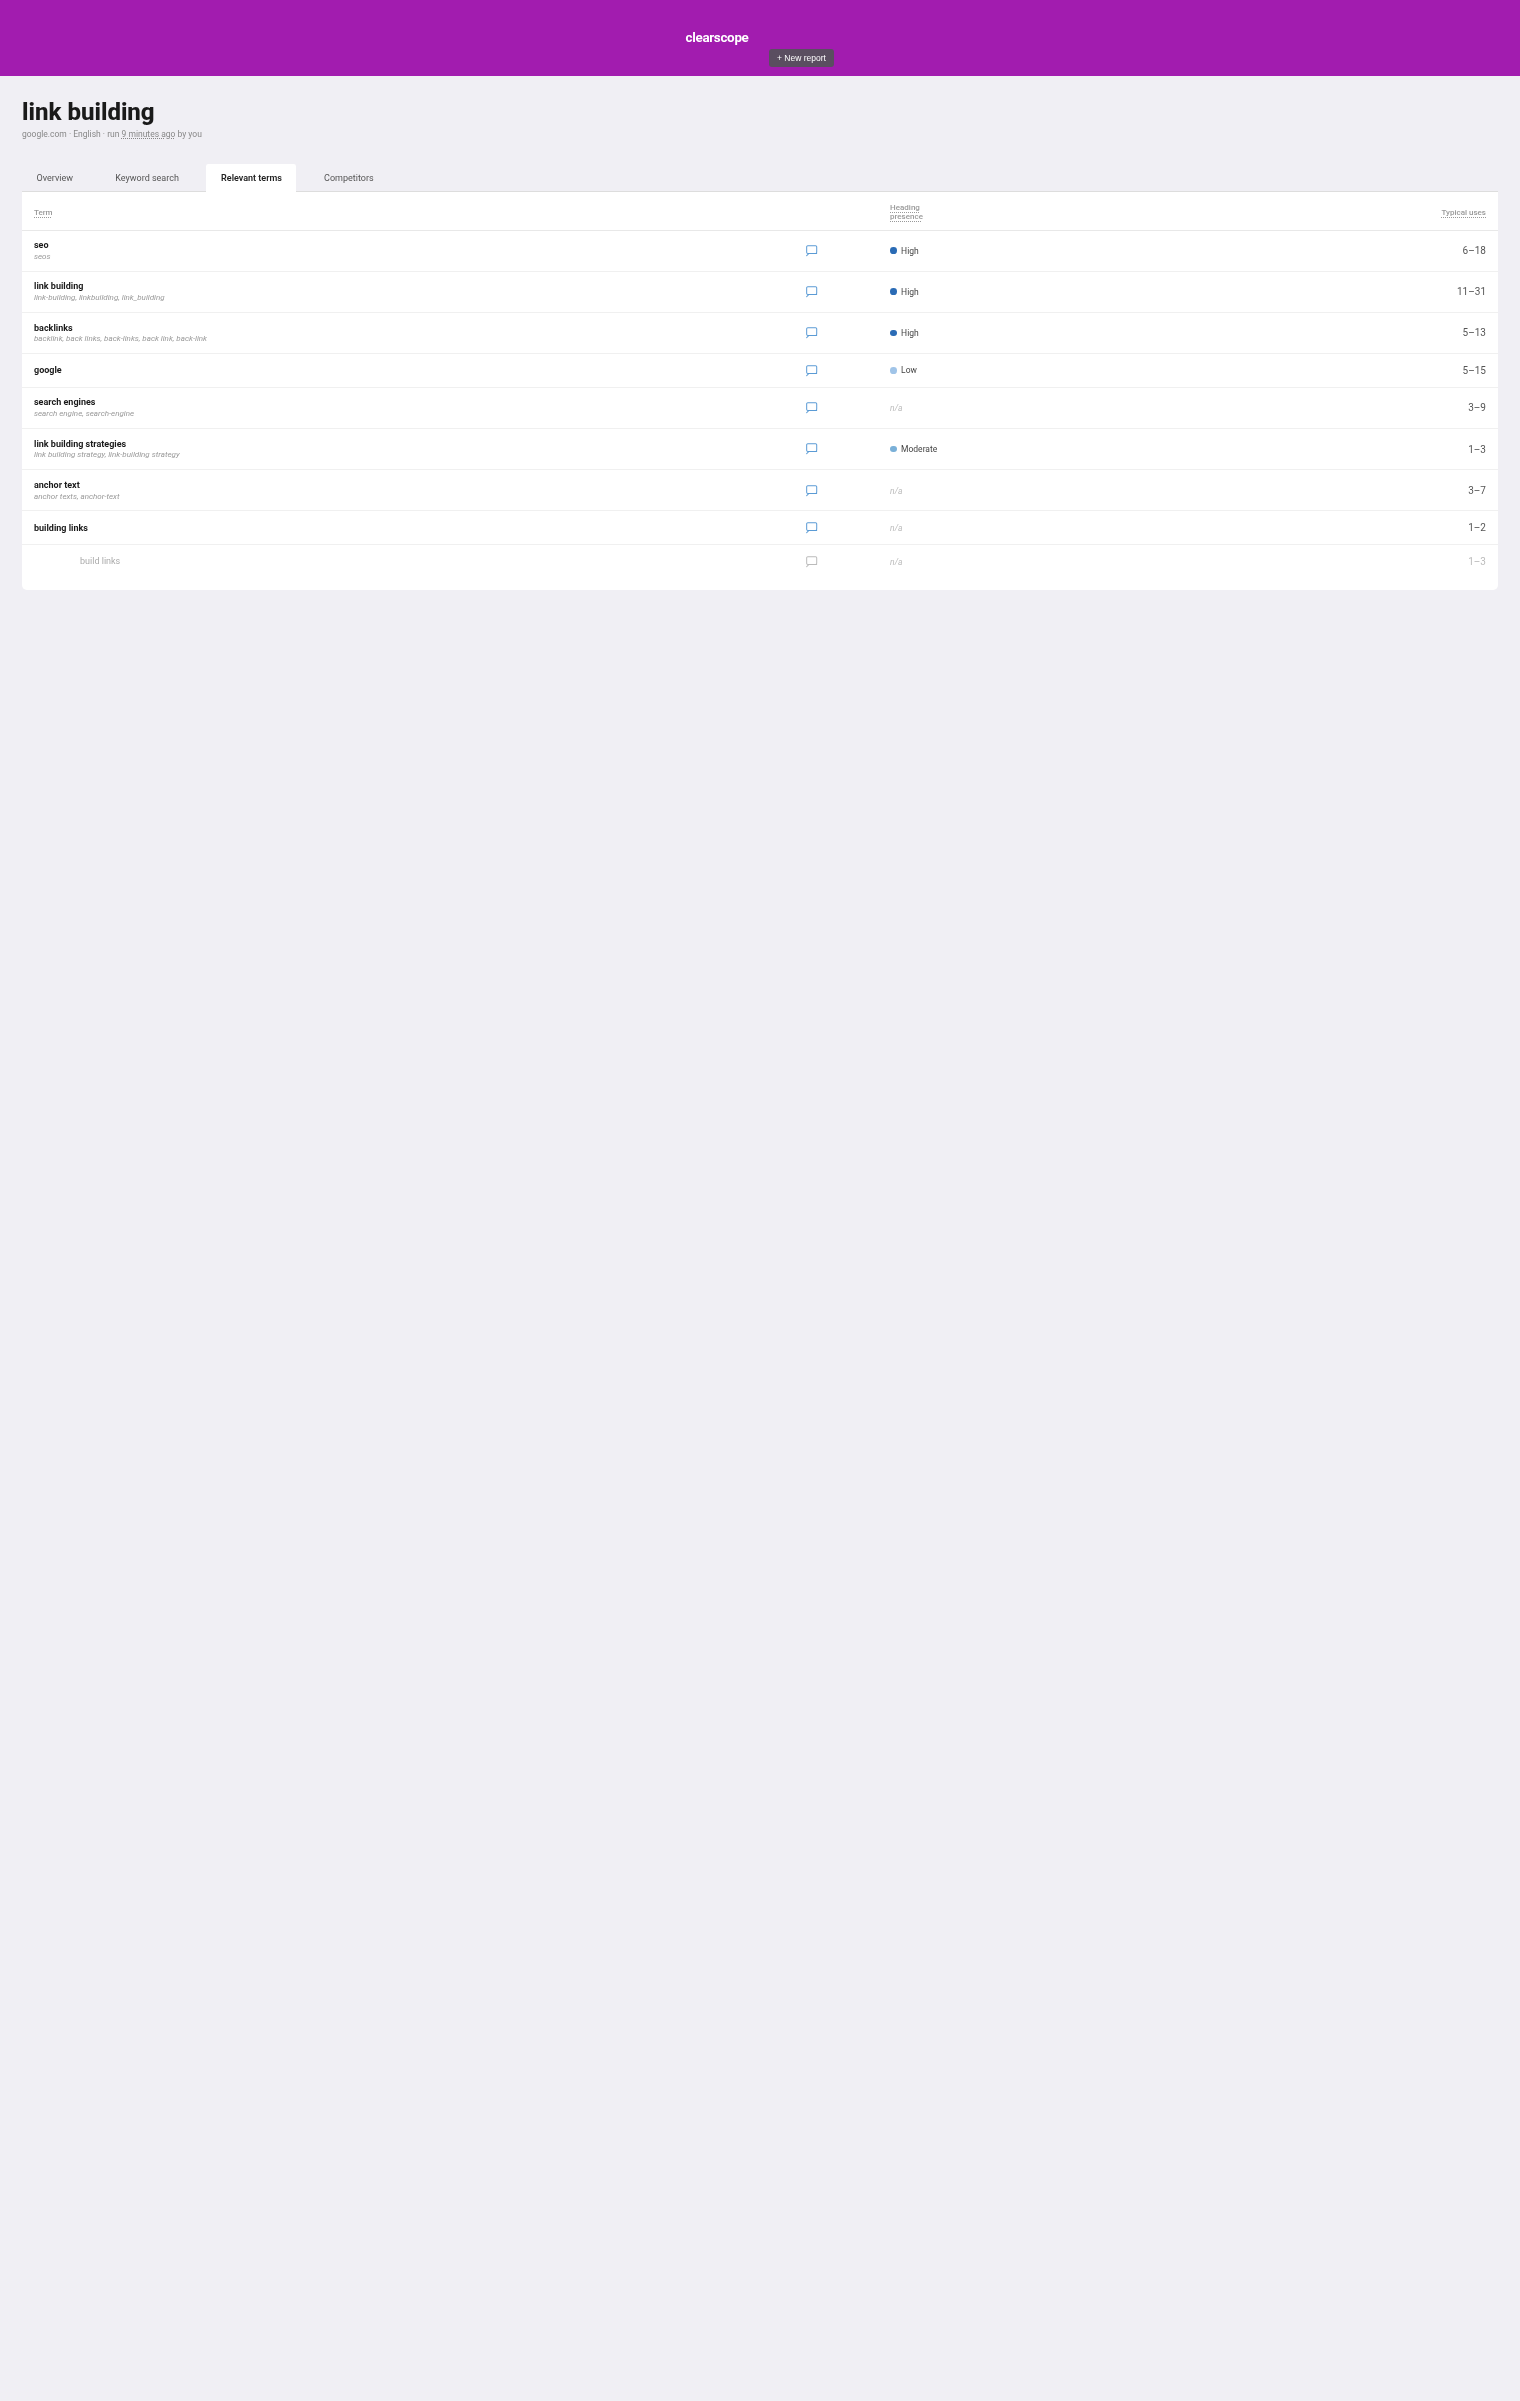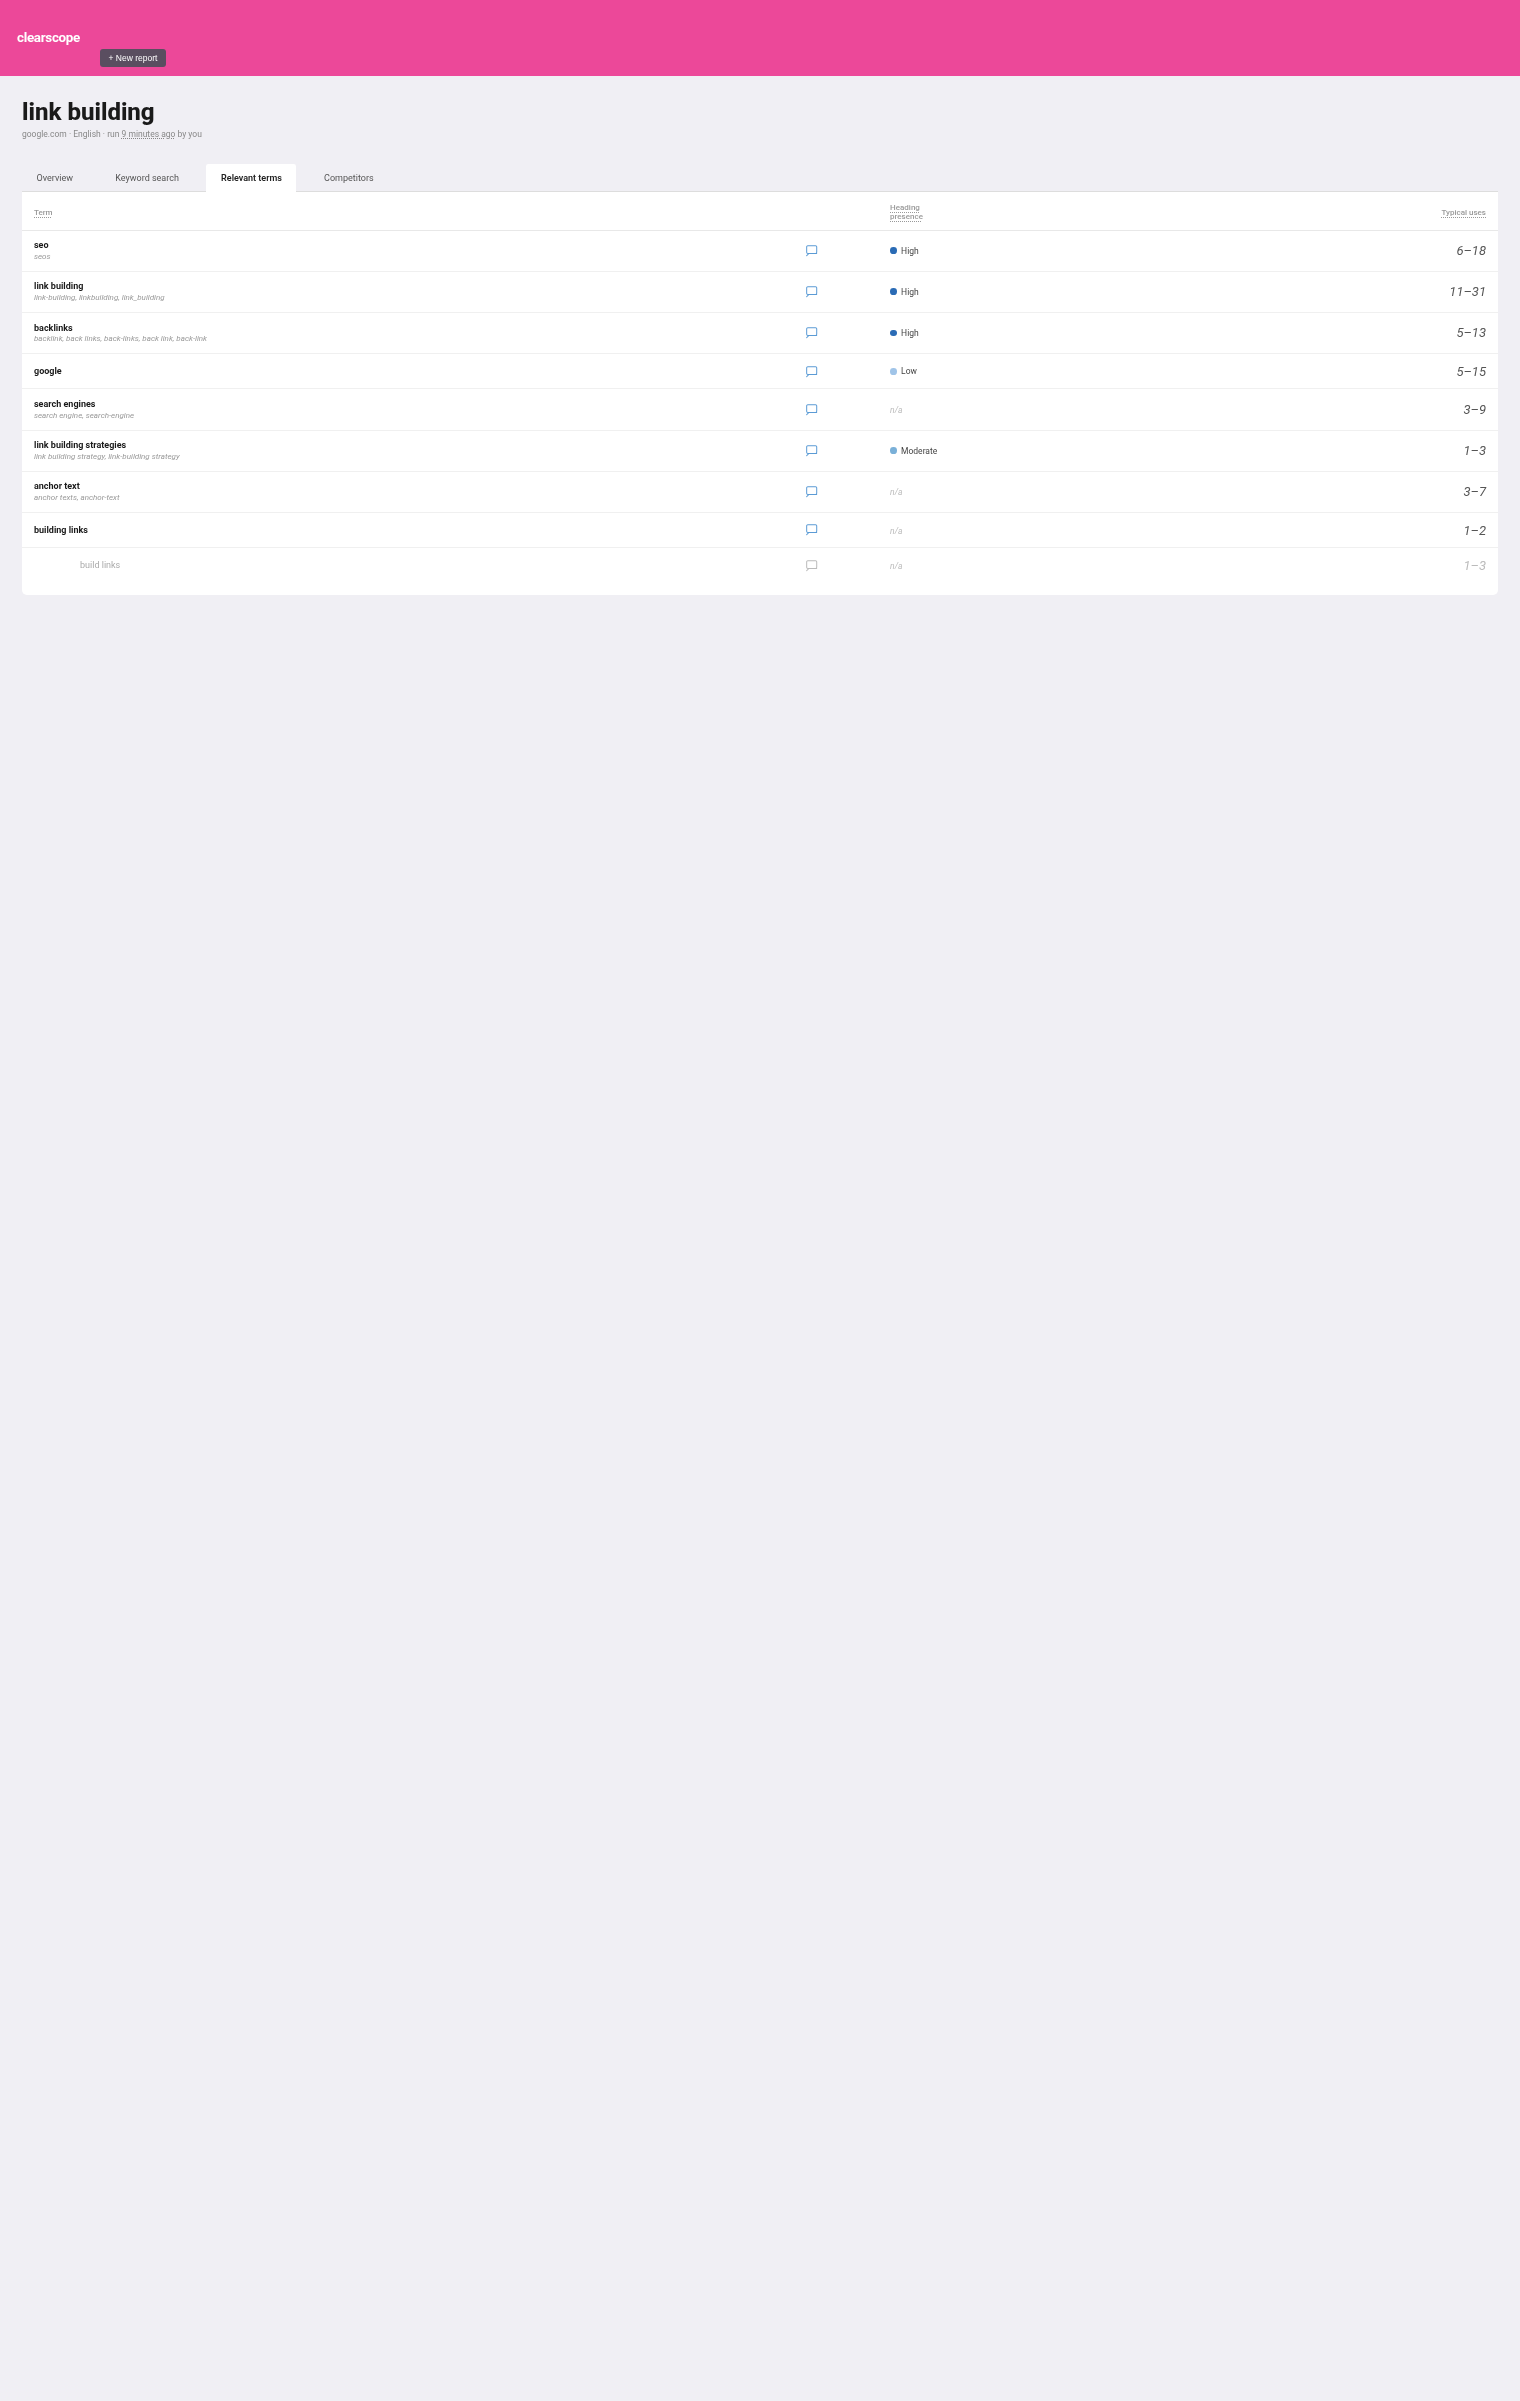--- a/index.html
+++ b/index.html
@@ -4,25 +4,26 @@
   <style>
     * { box-sizing: border-box; margin: 0; padding: 0; }
     body {
       font-family: -apple-system, BlinkMacSystemFont, 'Segoe UI', Roboto, sans-serif;
       background: #f0eff4;
       min-height: 100vh;
     }
 
     
     .header {
-      background: #ec4899;
+      background: #a21caf;
       padding: 8.5px 17px;
       display: flex;
       align-items: center;
       gap: 20px;
+      justify-content: center;
     }
     .logo {
       color: #fff;
       font-size: 13.4px;
       font-weight: 700;
       letter-spacing: -0.3px;
     }
     .new-report-btn {
       background: #5a4e60;
       color: #fff;
@@ -168,22 +169,21 @@
     .dot-low { background: #a0c4e8; }
     .dot-moderate { background: #7ab0d8; }
     .na-text {
       font-size: 8.5px;
       color: #bbb;
       font-style: italic;
     }
 
     
     .typical-uses {
-      font-size: 13px;
-      font-style: italic;
+      font-size: 10px;
       color: #555;
       text-align: right;
       white-space: nowrap;
     }
     .typical-uses.muted { color: #bbb; }
 
     .col-term { width: 52%; }
     .col-icon { width: 6%; text-align: center; }
     .col-heading { width: 22%; }
     .col-uses { width: 20%; text-align: right; }

